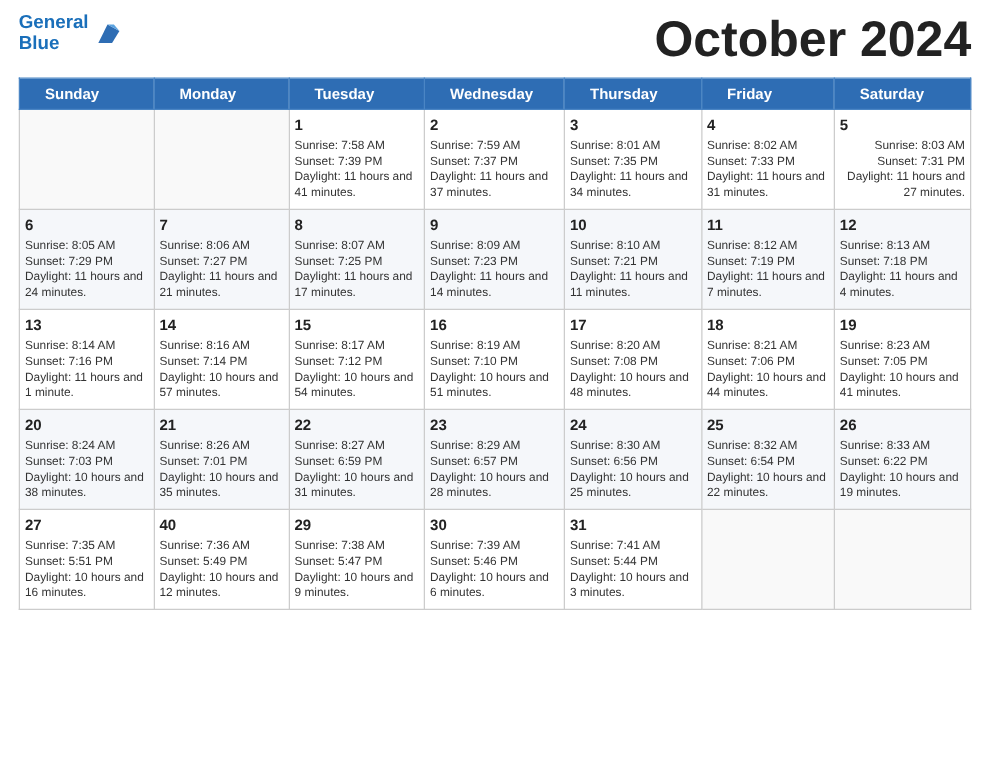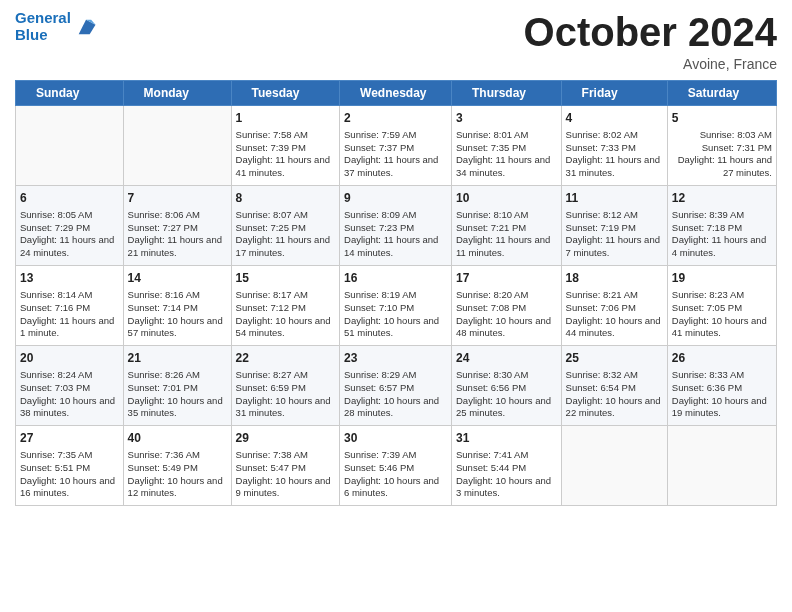--- a/index.html
+++ b/index.html
@@ -113,21 +113,20 @@
           </div>
           <svg class="logo-icon" viewBox="0 0 30 30" xmlns="http://www.w3.org/2000/svg">
             <polygon points="5,25 15,5 28,12 20,25" fill="#2e6db4"></polygon>
             <polygon points="15,5 28,12 22,5" fill="#5ba3e0"></polygon>
           </svg>
         </div>
       </div>
     </div>
     <div class="title-block">
       <div class="month-title">October 2024</div>
-      <div class="location">Avoine, France</div>
     </div>
   </div>
 
   <table class="calendar">
     <thead>
       <tr>
       <th>Sunday</th>
           <th>Monday</th>
           <th>Tuesday</th>
           <th>Wednesday</th>
@@ -203,21 +202,21 @@
 Daylight: 11 hours and 11 minutes.</div>
           </td>
           <td>
             <span class="day-num">11</span>
             <div class="cell-text" style="white-space: pre-line;">Sunrise: 8:12 AM
 Sunset: 7:19 PM
 Daylight: 11 hours and 7 minutes.</div>
           </td>
           <td>
             <span class="day-num">12</span>
-            <div class="cell-text" style="white-space: pre-line;">Sunrise: 8:39 AM
+            <div class="cell-text" style="white-space: pre-line;">Sunrise: 8:13 AM
 Sunset: 7:18 PM
 Daylight: 11 hours and 4 minutes.</div>
           </td>
         </tr>
         <tr>
           <td>
             <span class="day-num">13</span>
             <div class="cell-text" style="white-space: pre-line;">Sunrise: 8:14 AM
 Sunset: 7:16 PM
 Daylight: 11 hours and 1 minute.</div>
@@ -292,21 +291,21 @@
           </td>
           <td>
             <span class="day-num">25</span>
             <div class="cell-text" style="white-space: pre-line;">Sunrise: 8:32 AM
 Sunset: 6:54 PM
 Daylight: 10 hours and 22 minutes.</div>
           </td>
           <td>
             <span class="day-num">26</span>
             <div class="cell-text" style="white-space: pre-line;">Sunrise: 8:33 AM
-Sunset: 6:36 PM
+Sunset: 6:22 PM
 Daylight: 10 hours and 19 minutes.</div>
           </td>
         </tr>
         <tr>
           <td>
             <span class="day-num">27</span>
             <div class="cell-text" style="white-space: pre-line;">Sunrise: 7:35 AM
 Sunset: 5:51 PM
 Daylight: 10 hours and 16 minutes.</div>
           </td>

